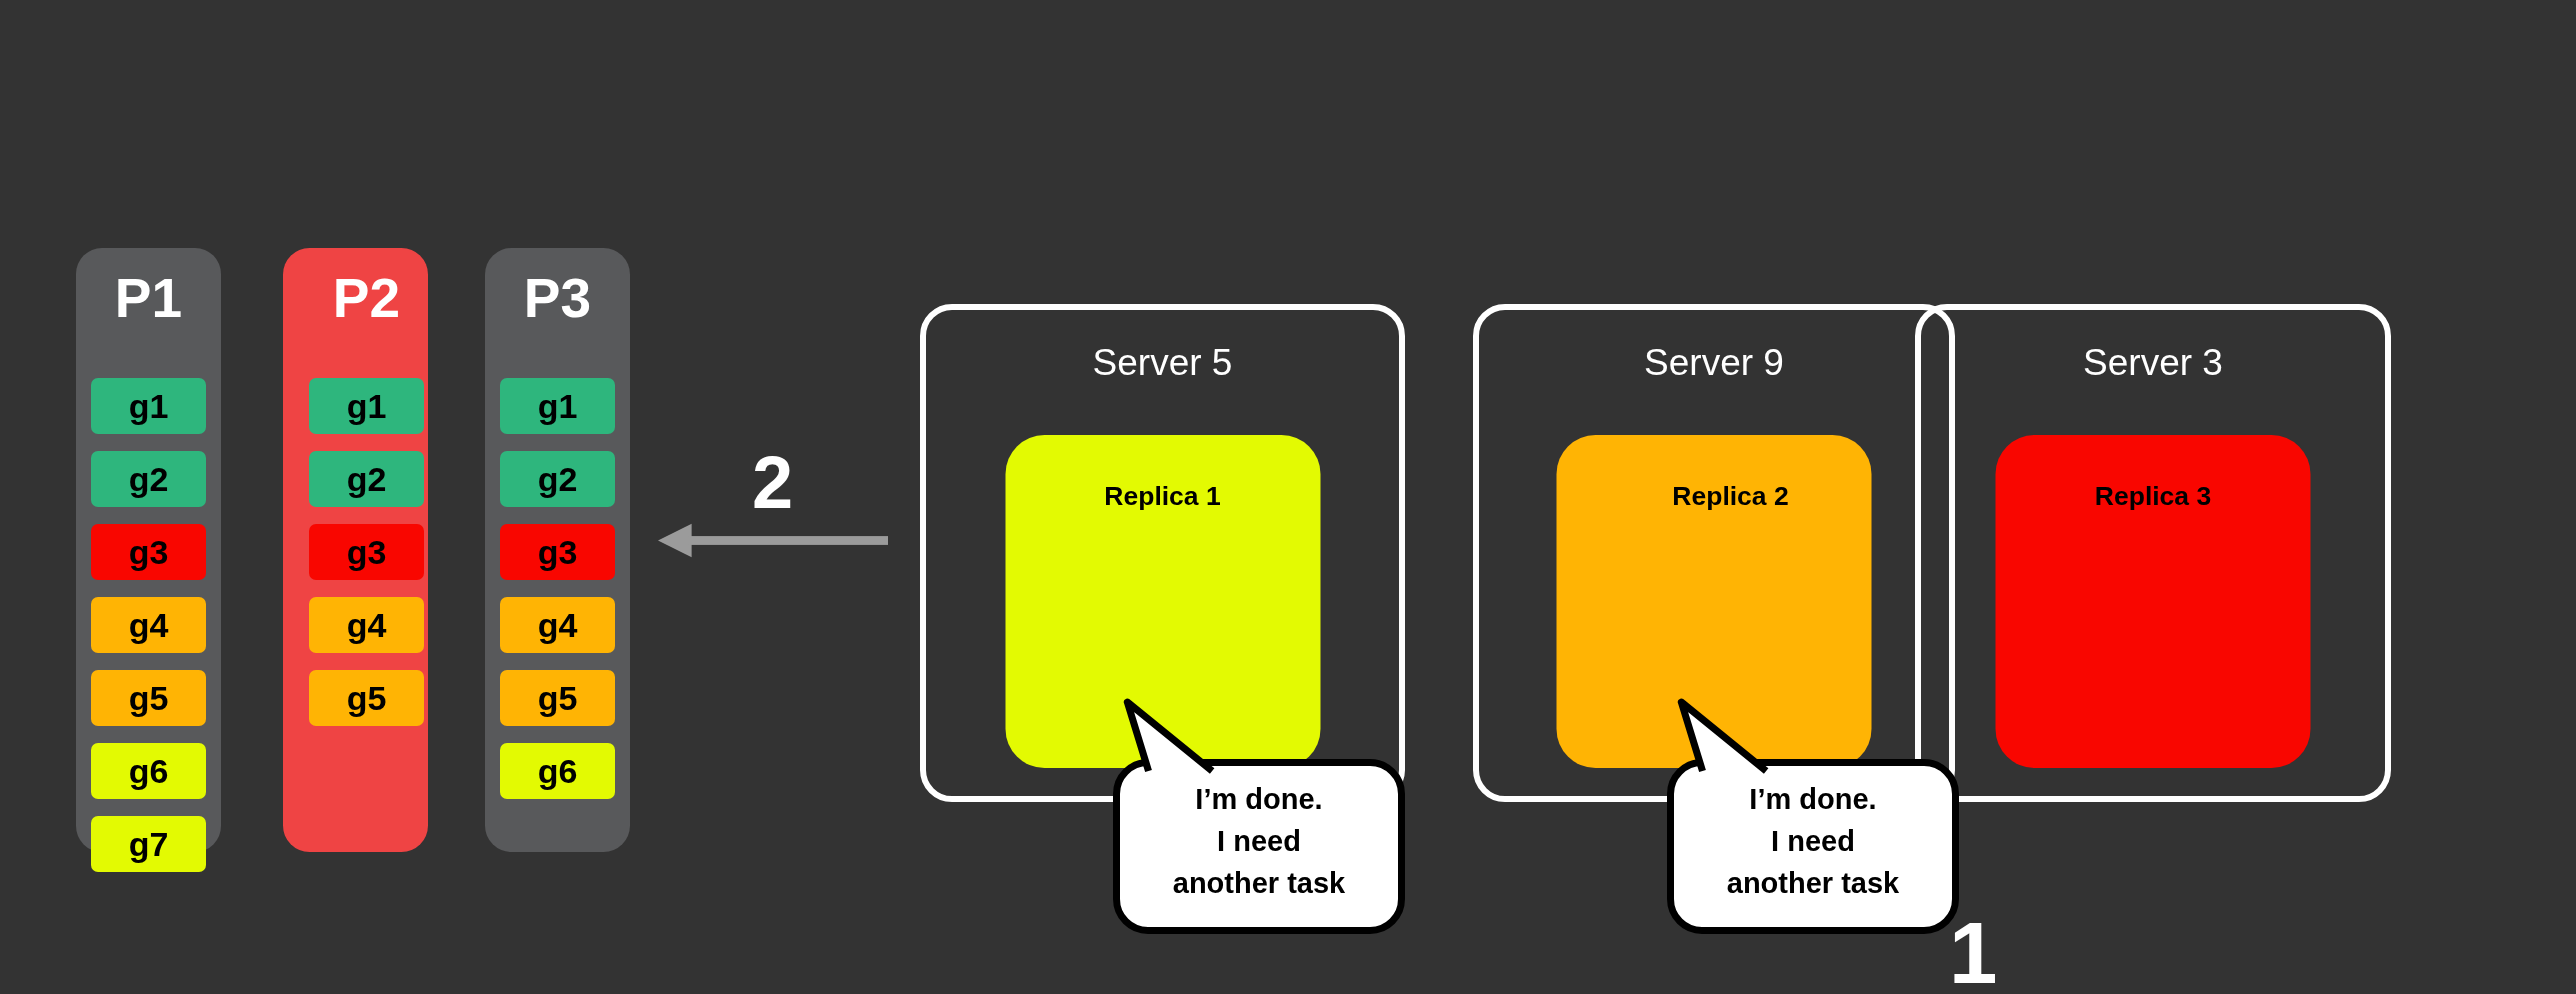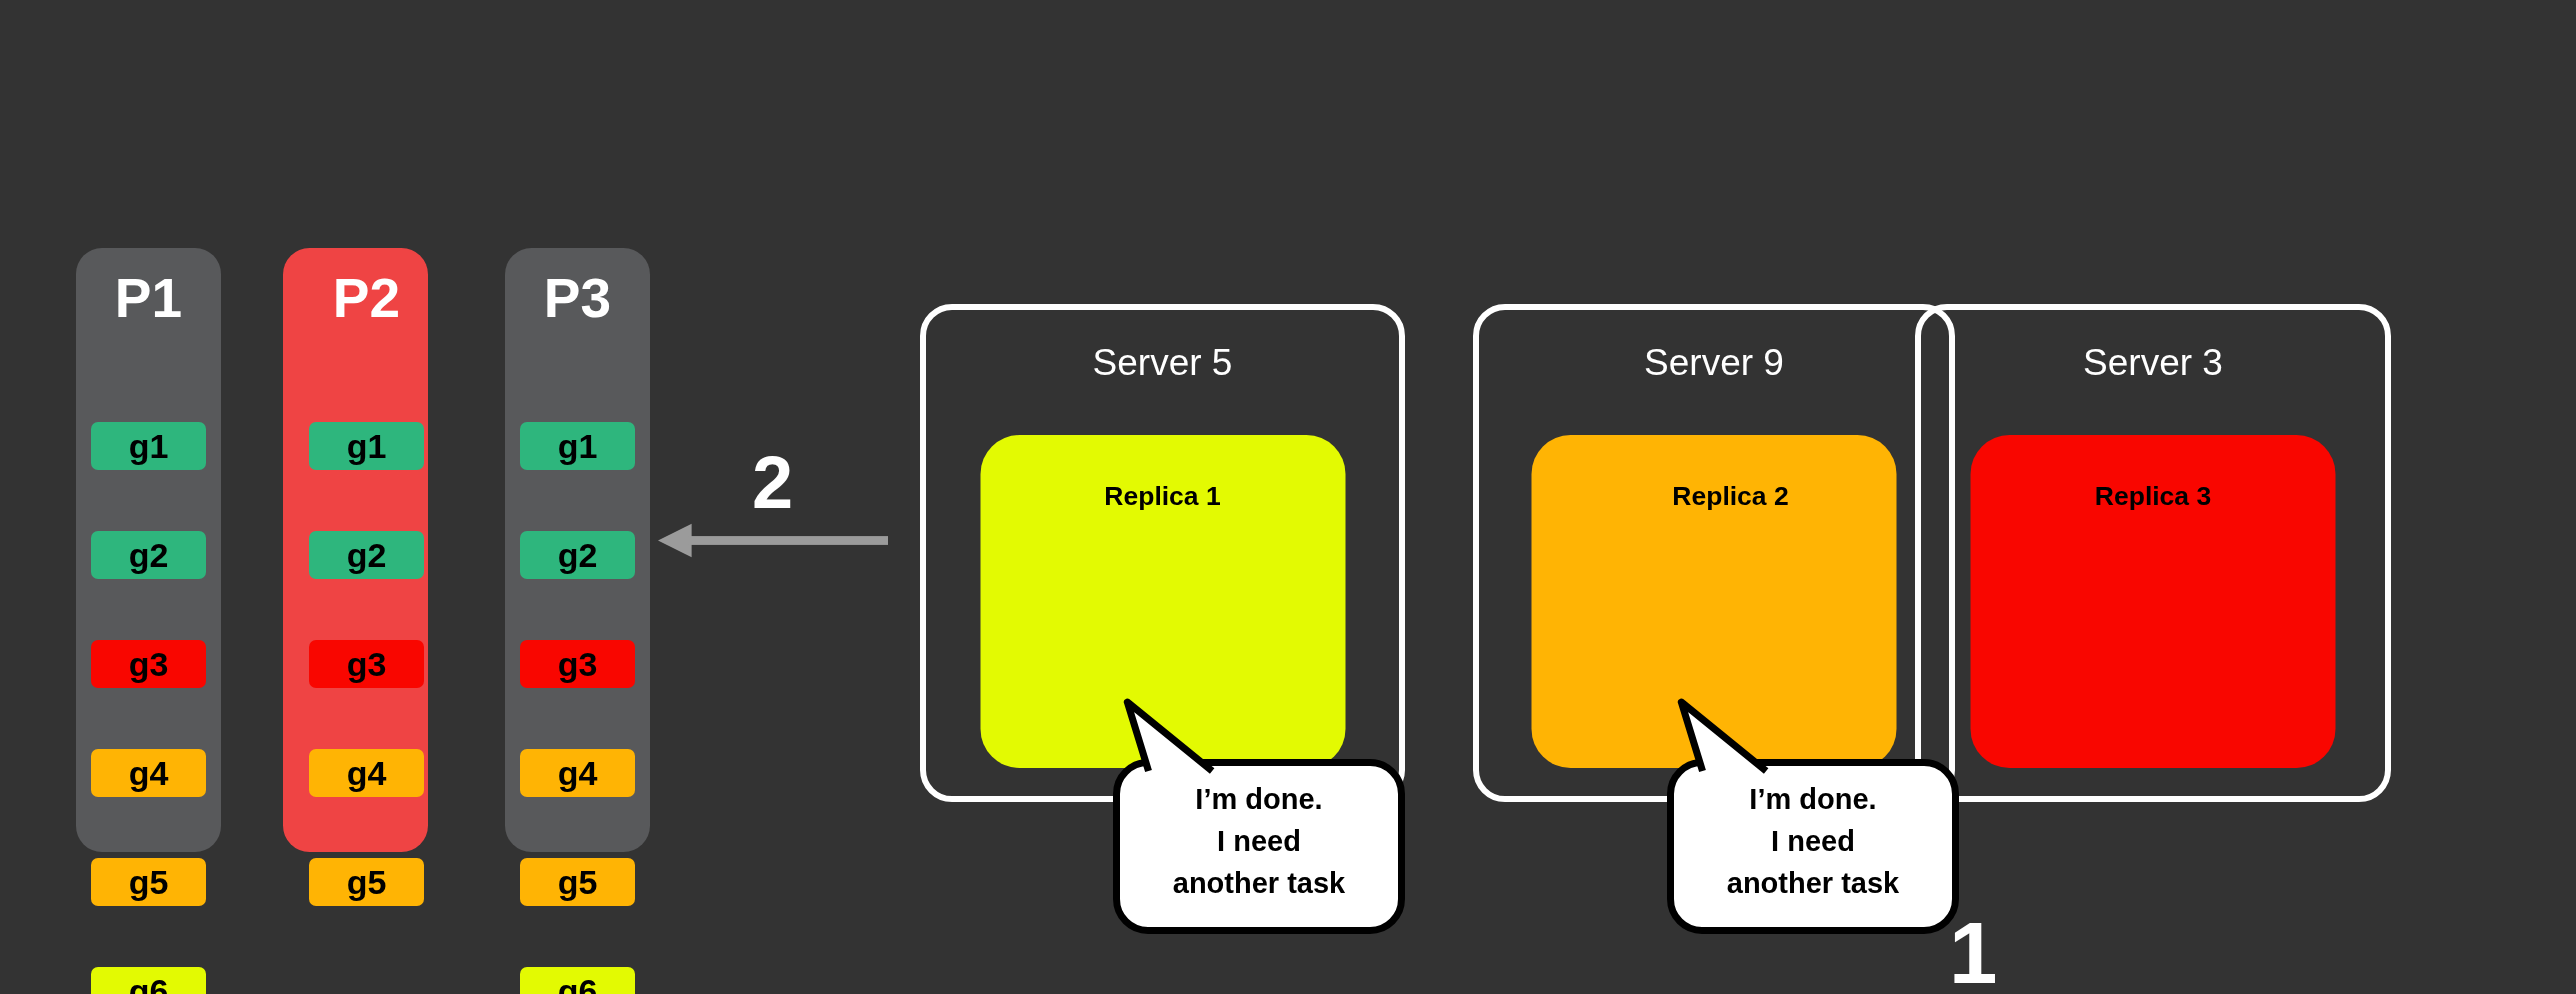--- a/index.html
+++ b/index.html
@@ -5,39 +5,39 @@
   * { margin: 0; padding: 0; box-sizing: border-box; }
   html, body { background: #333333; }
   body { font-family: "Liberation Sans", sans-serif; }
 
   .canvas { position: relative; width: 2576px; height: 994px; overflow: hidden; background: #333333; }
 
   
   .partition { position: absolute; top: 248px; width: 145px; height: 604px; border-radius: 26.5px; background: #58595b; }
   .p1 { left: 76px; border-radius: 26px; }
   .p2 { left: 283px; }
-  .p3 { left: 505px; }
+  .p3 { left: 485px; }
   .partition-title { margin-top: 21px; text-align: center; font-size: 55px; font-weight: 700; color: #ffffff; line-height: 58px; }
   .chips { margin-top: 51px; display: flex; flex-direction: column; align-items: center; gap: 17px; }
-  .chip { width: 115px; height: 48px; border-radius: 7px; display: flex; align-items: center; justify-content: center;
-          font-size: 34px; font-weight: 700; color: #000000; margin-top: 44px; }
+  .chip { width: 115px; height: 56px; border-radius: 7px; display: flex; align-items: center; justify-content: center;
+          font-size: 34px; font-weight: 700; color: #000000; }
 
   
   .arrow { position: absolute; left: 658px; top: 521px; }
   .step2 { position: absolute; left: 730px; top: 440px; width: 85px; text-align: center;
            font-size: 74px; font-weight: 700; color: #ffffff; }
 
   
   .server { position: absolute; top: 304px; height: 498px; border: 6.2px solid #ffffff; border-radius: 32px; }
   .s1 { left: 920px; width: 485px; }
   .s2 { left: 1473px; width: 482px; }
   .s3 { left: 1915px; width: 476px; }
   .server-title { margin-top: 32px; text-align: center; font-size: 37px; font-weight: 500; color: #ffffff; }
   .replica { position: absolute; top: 125px; left: 50%; transform: translateX(-50%);
-             width: 365px; height: 333px; border-radius: 39px; }
+             width: 315px; height: 333px; border-radius: 39px; }
   .replica-label { padding-top: 46px; text-align: center; font-size: 26.5px; font-weight: 700; color: #000000; }
 
   
   .bubble-wrap { position: absolute; top: 759px; width: 292px; height: 175px; z-index: 2; }
   .b1 { left: 1113px; }
   .b2 { left: 1667px; }
   .bubble-box { position: absolute; inset: 0; background: #ffffff; border: 7px solid #000000; border-radius: 35px; padding-top: 12.4px; z-index: 1; }
   .bubble-line { text-align: center; font-size: 29px; font-weight: 700; line-height: 42px; color: #000000; }
   .tail { position: absolute; left: 8.8px; top: -64px; z-index: 3; overflow: visible; }
 

